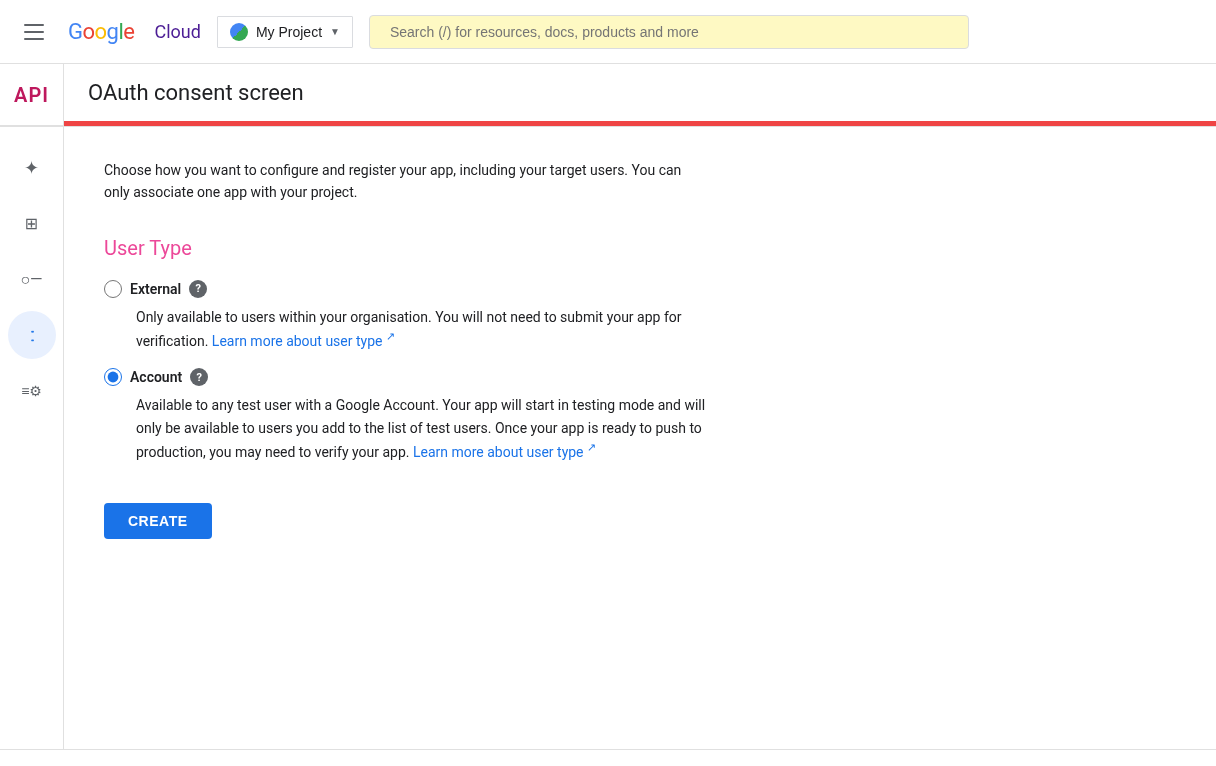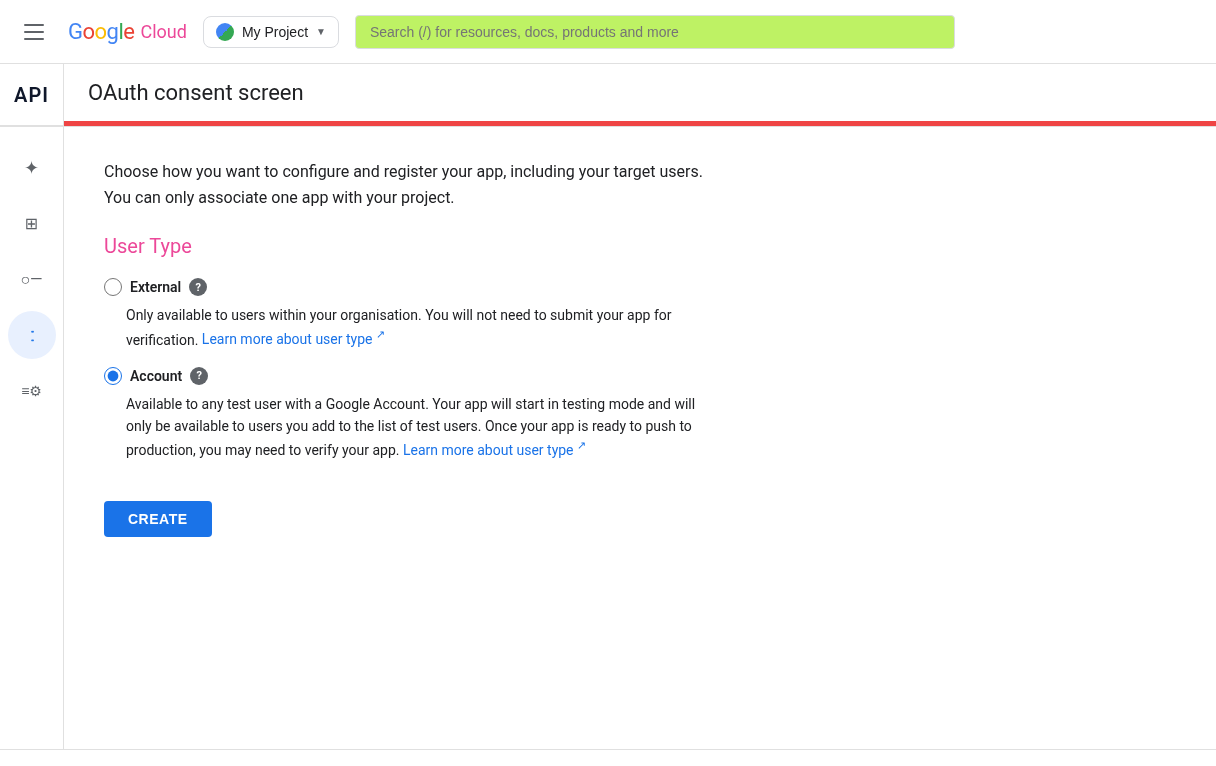--- a/index.html
+++ b/index.html
@@ -15,51 +15,51 @@
       background: #fff;
       gap: 16px;
     }
     .nav-hamburger {
       display: flex; flex-direction: column; gap: 5px; cursor: pointer; padding: 8px;
     }
     .nav-hamburger span {
       display: block; width: 20px; height: 2px; background: #5f6368; border-radius: 1px;
     }
     .google-cloud-logo {
-      display: flex; align-items: center; gap: 6px; text-decoration: none; justify-content: space-between;
+      display: flex; align-items: center; gap: 20px; text-decoration: none; justify-content: space-between;
     }
     .logo-google {
       font-size: 22px; font-weight: 400; letter-spacing: -0.5px;
     }
     .logo-g { color: #4285F4; }
     .logo-o1 { color: #EA4335; }
     .logo-o2 { color: #FBBC05; }
     .logo-g2 { color: #4285F4; }
     .logo-l { color: #34A853; }
     .logo-e { color: #EA4335; }
-    .logo-cloud { font-size: 18px; color: #ec4899; font-weight: 400; }
+    .logo-cloud { font-size: 18px; color: #4c1d95; font-weight: 400; }
 
     .project-selector {
       display: flex; align-items: center; gap: 8px;
-      border: 1px solid #dadce0; border-radius: 8px;
+      border: 1px solid #dadce0; border-radius: 1px;
       padding: 6px 12px; cursor: pointer; background: #fff;
       font-size: 14px; color: #202124;
     }
     .project-dot {
       width: 18px; height: 18px; border-radius: 50%;
       background: linear-gradient(135deg, #4285F4 50%, #34A853 50%);
       flex-shrink: 0;
     }
     .chevron-down { font-size: 10px; color: #5f6368; }
 
     .search-bar {
       flex: 1; max-width: 600px;
       border: 1px solid #dadce0; border-radius: 4px;
-      padding: 8px 14px; font-size: 14px; color: #5f6368;
-      background: #bef264; outline: none;
+      padding: 8px 20px; font-size: 14px; color: #5f6368;
+      background: #fef9c3; outline: none;
     }
 
     
     .main-layout {
       display: flex;
       height: calc(766px - 64px - 80px);
     }
 
     
     .sidebar {
@@ -79,21 +79,21 @@
       font-size: 18px;
     }
     .sidebar-item.active { background: #e8f0fe; color: #1a73e8; }
 
     
     .api-header {
       width: 64px;
       display: flex; align-items: center; justify-content: center;
       border-bottom: 1px solid #e0e0e0;
       border-right: 1px solid #e0e0e0;
-      font-size: 20px; font-weight: 600; color: #0f172a;
+      font-size: 20px; font-weight: 600; color: #be185d;
       padding: 16px 0;
       letter-spacing: 1px;
     }
 
     
     .page-header {
       flex: 1;
       display: flex; align-items: center;
       padding: 16px 24px;
       border-bottom: 5px solid #ef4444;
@@ -108,22 +108,22 @@
 
     
     .content-area {
       flex: 1;
       padding: 32px 40px;
       overflow-y: auto;
       background: #fff;
     }
 
     .description-text {
-      font-size: 16px; color: #202124; line-height: 1.6;
-      max-width: 600px; margin-bottom: 24px;
+      font-size: 14px; color: #202124; line-height: 1.6;
+      max-width: 600px; margin-bottom: 32px;
     }
 
     .user-type-heading {
       font-size: 20px; font-weight: 400; color: #ec4899; margin-bottom: 20px;
     }
 
     .radio-option {
       margin-bottom: 16px;
     }
 
@@ -139,21 +139,21 @@
       font-size: 14px; font-weight: 600; color: #202124;
     }
 
     .help-icon {
       display: inline-flex; align-items: center; justify-content: center;
       width: 18px; height: 18px; border-radius: 50%; background: #5f6368;
       color: #fff; font-size: 11px; font-weight: 700; cursor: pointer;
     }
 
     .radio-description {
-      margin-left: 22px;
+      margin-left: 32px;
       font-size: 14px; color: #202124; line-height: 1.6;
       max-width: 580px; margin-bottom: 12px;
     }
 
     .learn-more-link {
       color: #1a73e8; text-decoration: none;
     }
 
     .external-icon {
       font-size: 11px; vertical-align: super;

